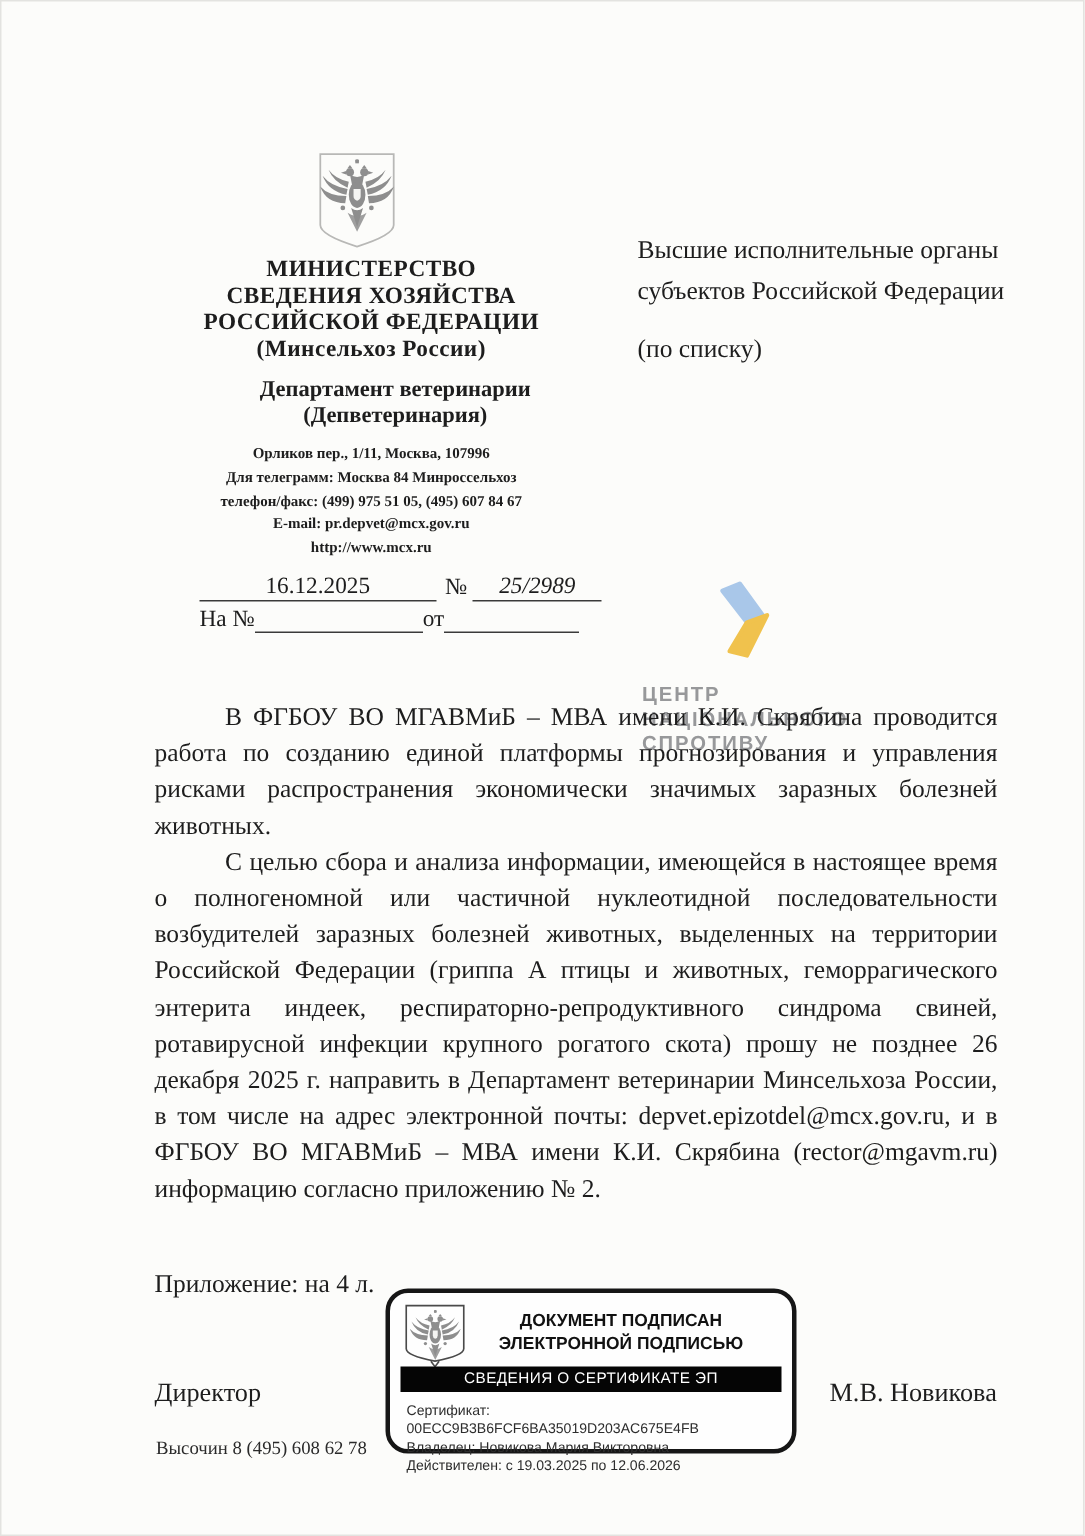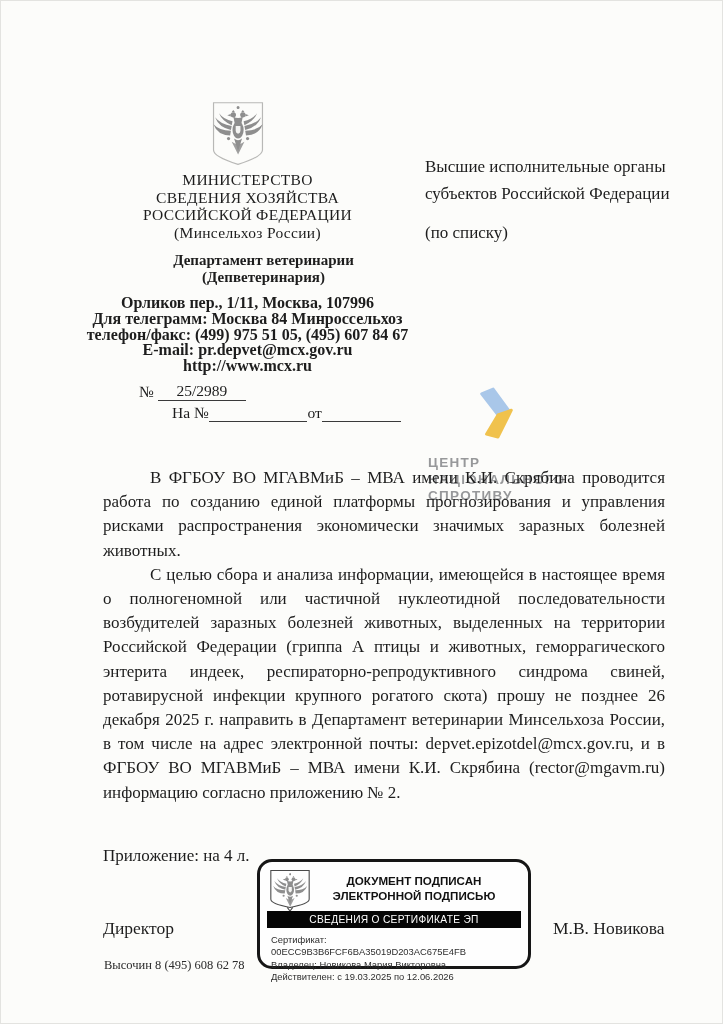--- a/index.html
+++ b/index.html
@@ -11,33 +11,33 @@
     background:#fcfcfa;
     box-shadow:inset 0 0 0 1px #e3e3e0;
     font-family:"Liberation Serif", serif;
     color:#1d1d1d;
     overflow:hidden;
   }
   
   .emblem-top{position:absolute;left:211px;top:101px;width:54px;height:66px;}
   
   .ministry{position:absolute;left:85px;top:171px;width:325px;text-align:center;
-    font-weight:normal;font-size:15.5px;line-height:17.5px;letter-spacing:.3px;}
+    font-weight:bold;font-size:15.5px;line-height:17.5px;letter-spacing:.3px;}
   .department{position:absolute;left:101px;top:252px;width:325px;text-align:center;
     font-weight:bold;font-size:15px;line-height:17px;}
   .contacts{position:absolute;left:85px;top:295px;width:325px;text-align:center;
-    font-weight:bold;font-size:16px;line-height:15.8px;}
+    font-weight:bold;font-size:10px;line-height:15.8px;}
   
   .refblock{position:absolute;left:133px;top:382px;width:268px;font-size:15.5px;}
   .refrow{display:flex;align-items:flex-end;white-space:nowrap;}
   .u{border-bottom:1.3px solid #3a3a3a;display:inline-block;text-align:center;}
   .refrow .date-seg{width:162px;}
-  .refrow .num-seg{width:88px;}
+  .refrow .num-seg{width:88px;font-style:italic;}
   .refrow .sign{padding:0 4px 0 6px;}
-  .refrow2{margin-top:2px;margin-left:39px;}
+  .refrow2{margin-top:2px;}
   .refrow2 .blank1{width:112px;}
   .refrow2 .blank2{width:90px;}
   
   .recipient{position:absolute;left:425px;top:153px;width:252px;
     font-size:17px;line-height:27px;}
   .recipient .note{margin-top:12px;}
   
   .cns{position:absolute;left:428px;top:386px;display:flex;align-items:center;gap:13px;flex-direction:column;}
   .cns-text{font-family:"Liberation Sans", sans-serif;font-weight:bold;
     font-size:13.5px;line-height:16.5px;letter-spacing:1.3px;color:#97989a;}
@@ -120,20 +120,21 @@
   <div class="contacts">
     <div>Орликов пер., 1/11, Москва, 107996</div>
     <div>Для телеграмм: Москва 84 Минроссельхоз</div>
     <div>телефон/факс: (499) 975 51 05, (495) 607 84 67</div>
     <div>E-mail: pr.depvet@mcx.gov.ru</div>
     <div>http://www.mcx.ru</div>
   </div>
 
   <div class="refblock">
     <div class="refrow">
+      <span class="u date-seg">16.12.2025</span>
         <span class="sign">№</span>
         <span class="u num-seg">25/2989</span>
     </div>
     <div class="refrow refrow2">
       <span>На №</span>
         <span class="u blank1">&nbsp;</span>
         <span>от</span>
         <span class="u blank2">&nbsp;</span>
     </div>
   </div>

